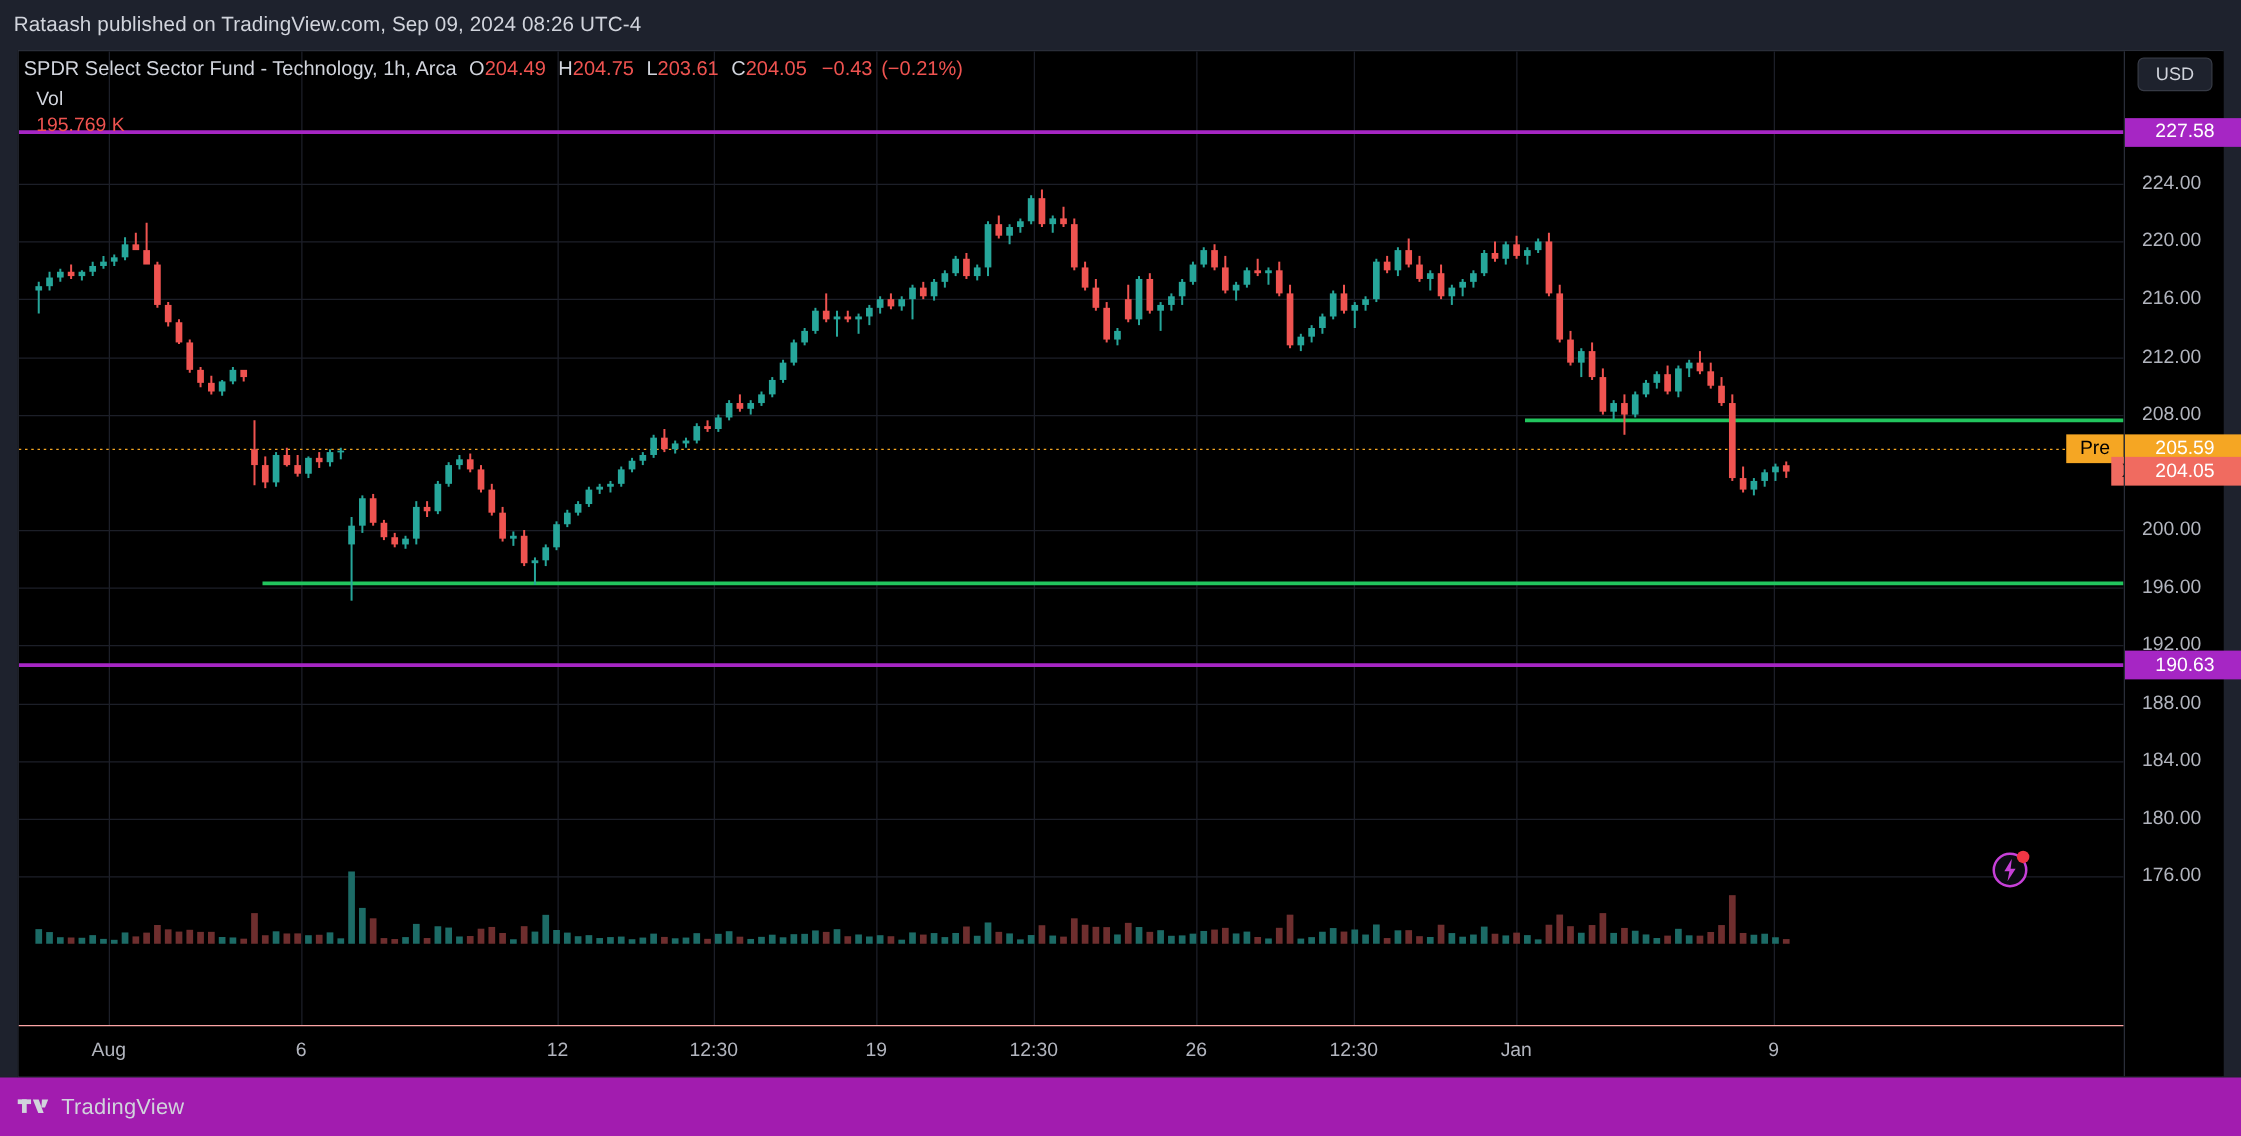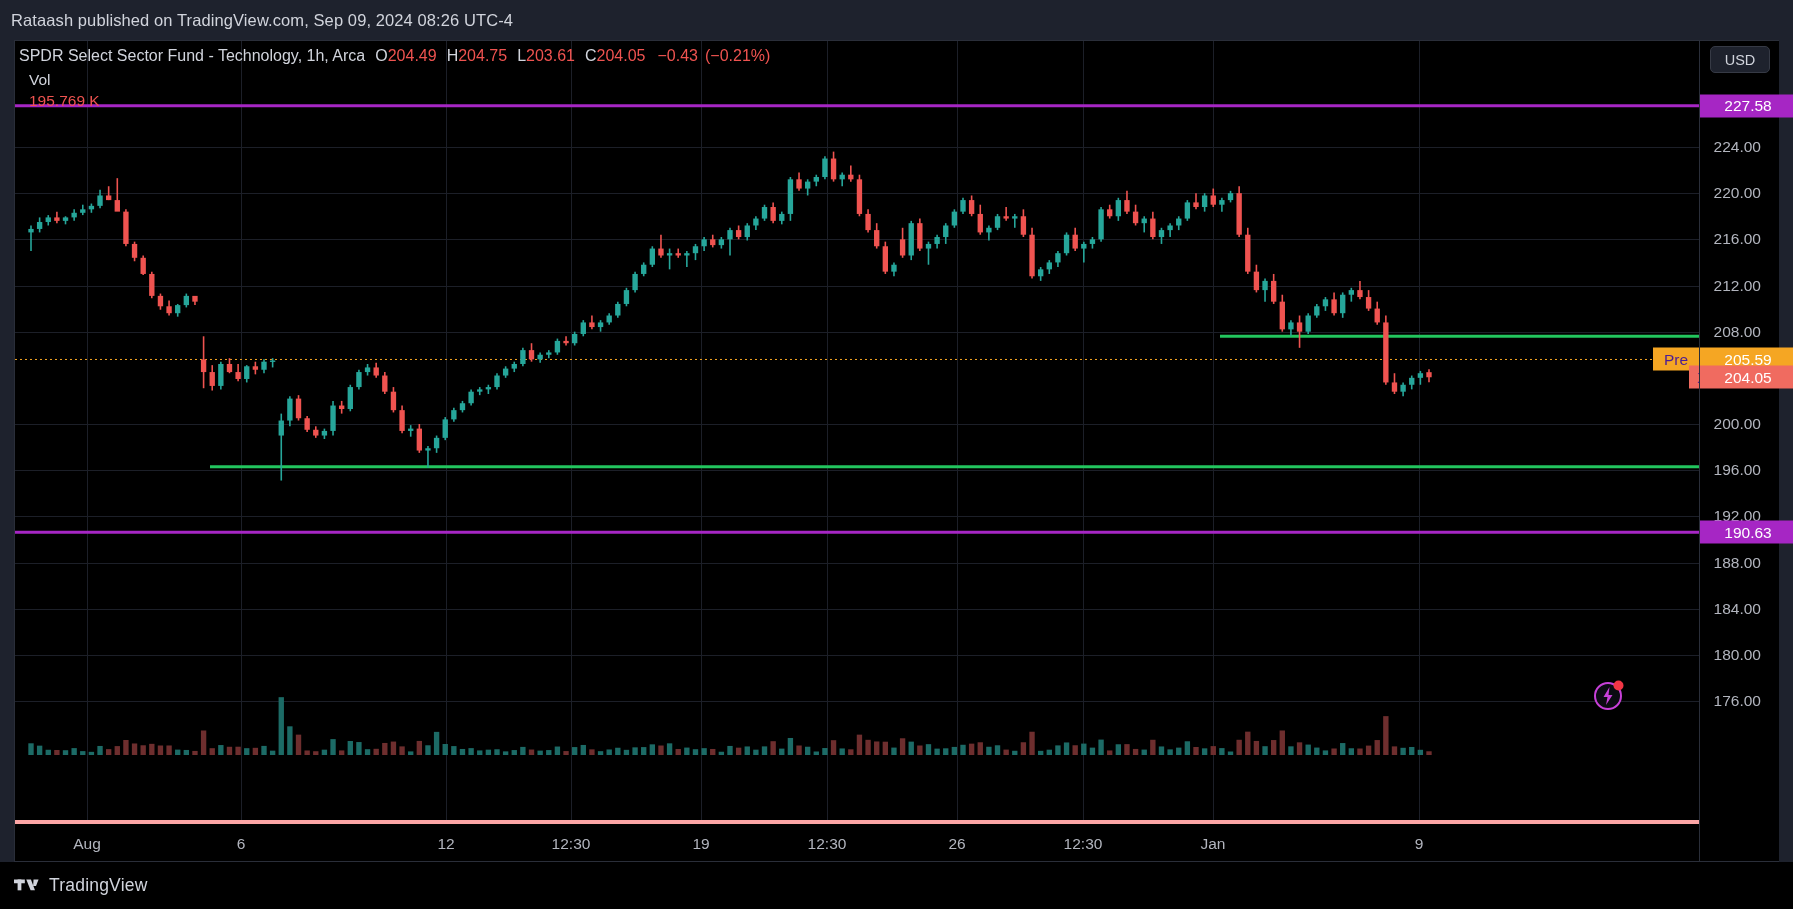--- a/index.html
+++ b/index.html
@@ -31,21 +31,21 @@
   
   .plot {
     position: absolute; left: 0; top: 0;
     width: 1684px; height: 779px;
     overflow: hidden;
   }
   .xaxis-strip {
     position: absolute; left: 0; top: 779px;
     width: 1684px; height: 41px;
     background: #000;
-    border-top: 4px solid #fca5a5;
+    border-top: 1px solid #fca5a5;
   }
 
   
   .legend {
     position: absolute; left: 4px; top: 4px; z-index: 40;
     pointer-events: none;
   }
   .legend-row { display: flex; align-items: baseline; white-space: nowrap; line-height: 21px; }
   .legend-row1 { font-size: 16px; }
   .legend-row2 { font-size: 15.5px; margin-top: 3px; flex-direction: column; }
@@ -89,42 +89,42 @@
     white-space: nowrap;
   }
   .ptag.magenta { background: #a626c4; }
   .ptag.orange  { background: #f5a623; }
   .ptag.red     { background: #f06b60; }
 
   
   .sidetag {
     position: absolute; height: 23px; padding: 0 8px;
     display: flex; align-items: center; justify-content: center;
-    color: #4c1d95; font-size: 15.5px; transform: translateY(-50%);
+    color: #000000; font-size: 15.5px; transform: translateY(-50%);
     z-index: 35;
   }
   .sidetag.orange { background: #f5a623; }
   .sidetag.red    { background: #f06b60; }
 
   
   .xtick {
     position: absolute; top: 11px; color: #b2b5be; font-size: 15.5px;
     transform: translateX(-50%); white-space: nowrap;
   }
 
   
   .bolt {
     position: absolute; width: 34px; height: 34px; z-index: 36;
   }
 
   
   .footer {
     position: absolute; left: 0; top: 862px; width: 1793px; height: 47px;
     display: flex; padding-left: 14px;
-    background: #000000;
+    background: #a21caf;
   }
   .tv-logo { display: flex; align-items: center; }
   .tv-name { color: #d1d4dc; font-size: 17.5px; margin-left: 9px; letter-spacing: .2px; }
 </style>
 </head>
 <body>
 
 <div class="root">
 
   <div class="pub-bar">

